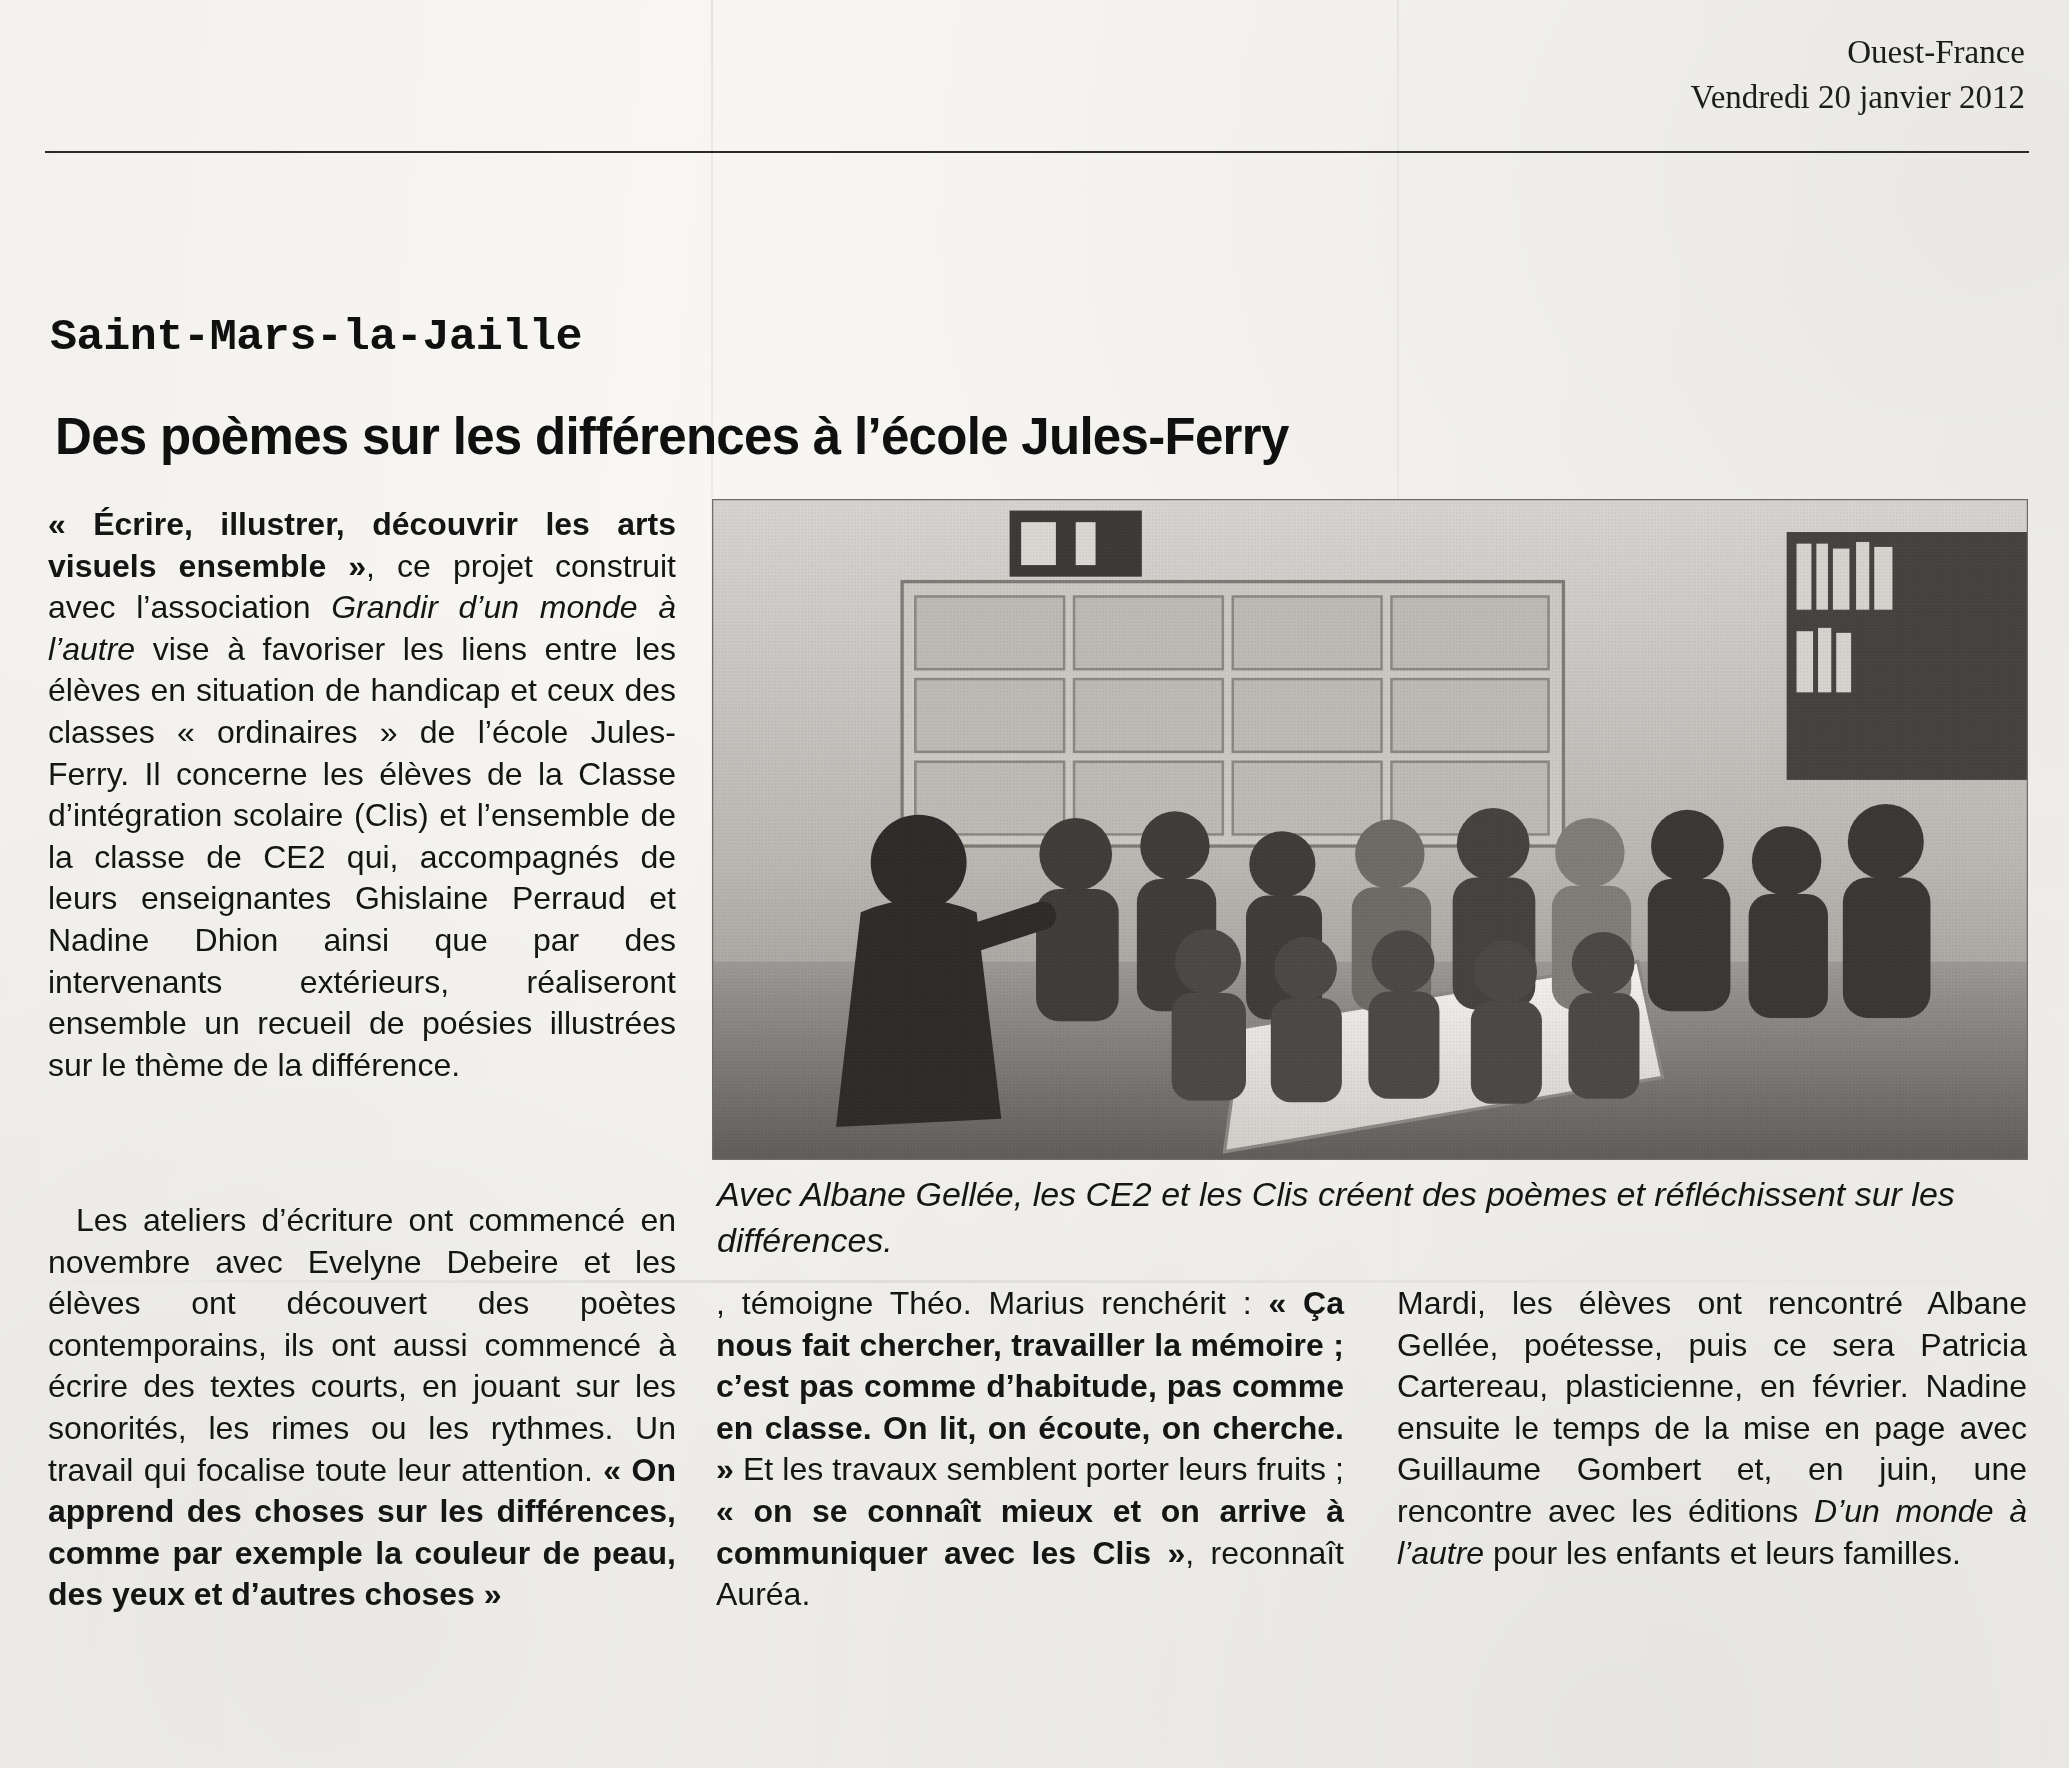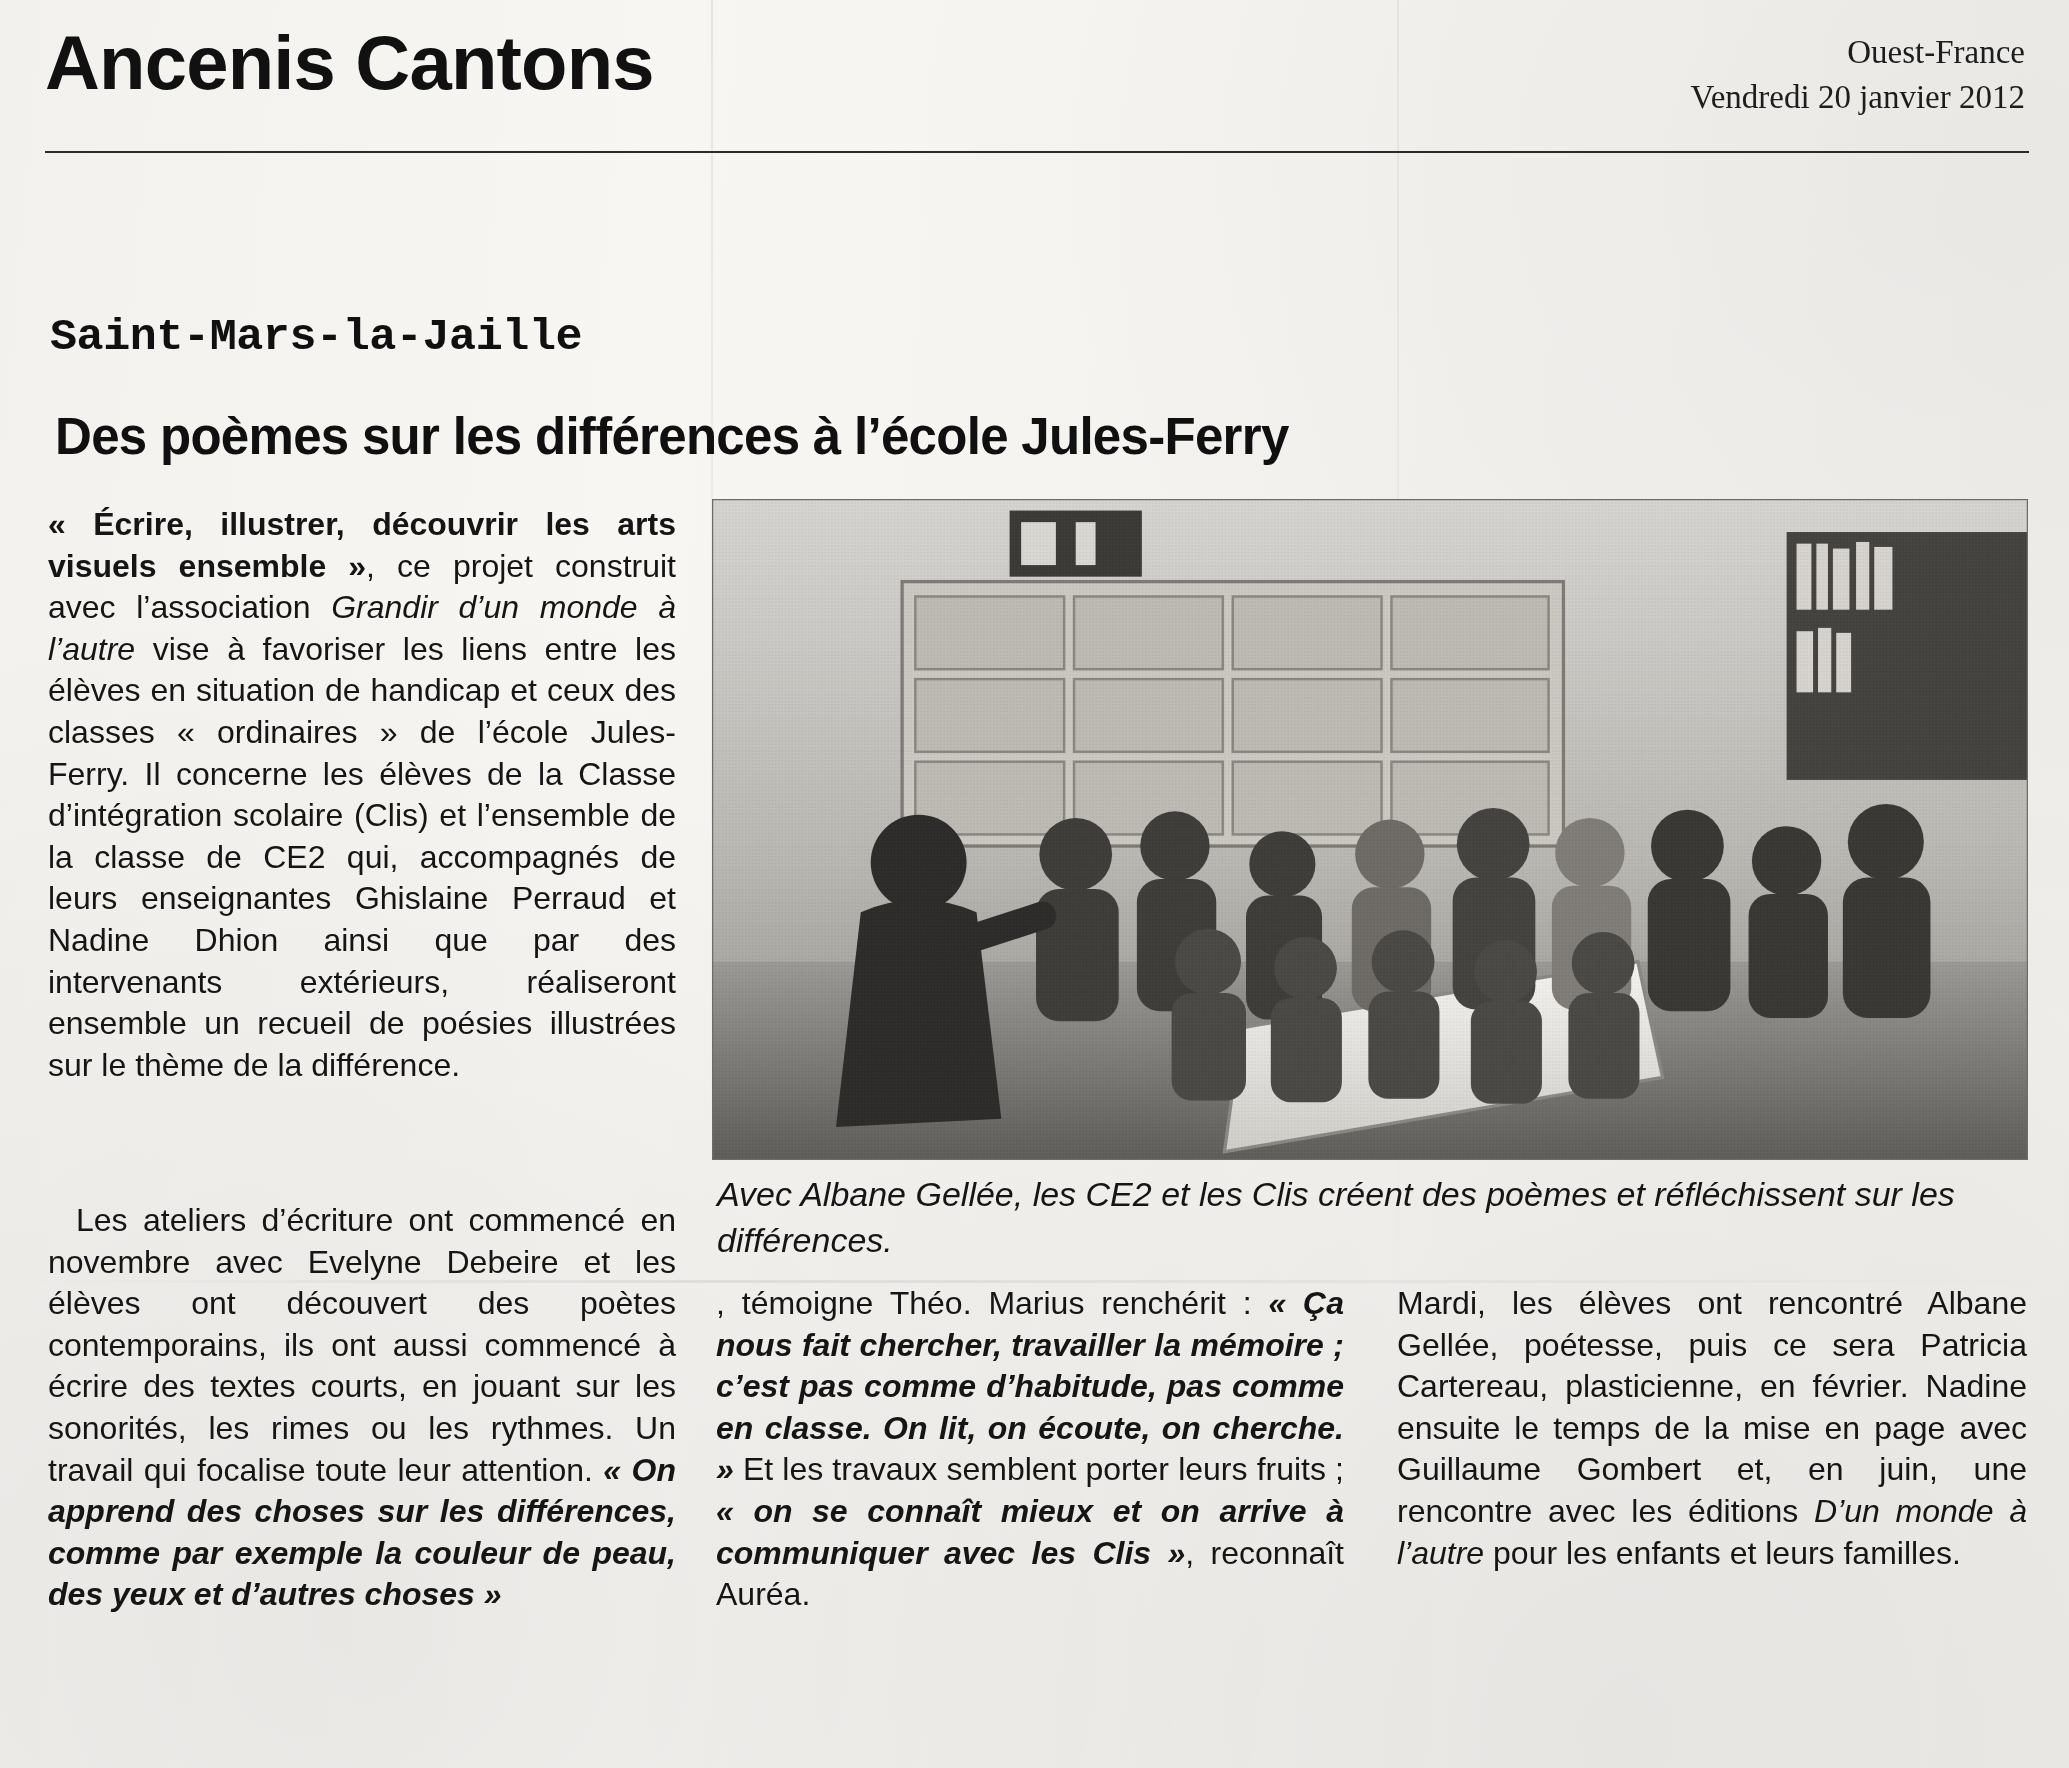--- a/index.html
+++ b/index.html
@@ -146,33 +146,32 @@
   .col p.first { text-indent: 0; }
 
   .col-a { left: 48px; top: 1200px; width: 628px; }
   .col-b { left: 716px; top: 1283px; width: 628px; }
   .col-c { left: 1397px; top: 1283px; width: 630px; }
 
   b.lead { font-weight: bold; }
   i.ital { font-style: italic; }
 
   
-  .quote-bold { font-weight: bold; font-style: italic; }
+  .quote-bold { font-weight: bold; }
 </style>
 </head>
 <body>
 
 <div class="scan">
 
   <div class="crease v1"></div>
   <div class="crease v2"></div>
   <div class="crease h1"></div>
 
   <div class="masthead">
-    <div class="masthead-title">Ancenis Cantons</div>
     <div class="masthead-meta">
       <div>Ouest-France</div>
       <div>Vendredi 20 janvier 2012</div>
     </div>
   </div>
   <div class="masthead-rule"></div>
 
   <div class="commune">Saint-Mars-la-Jaille</div>
 
   <div class="headline">Des poèmes sur les différences à l’école Jules-Ferry</div>

